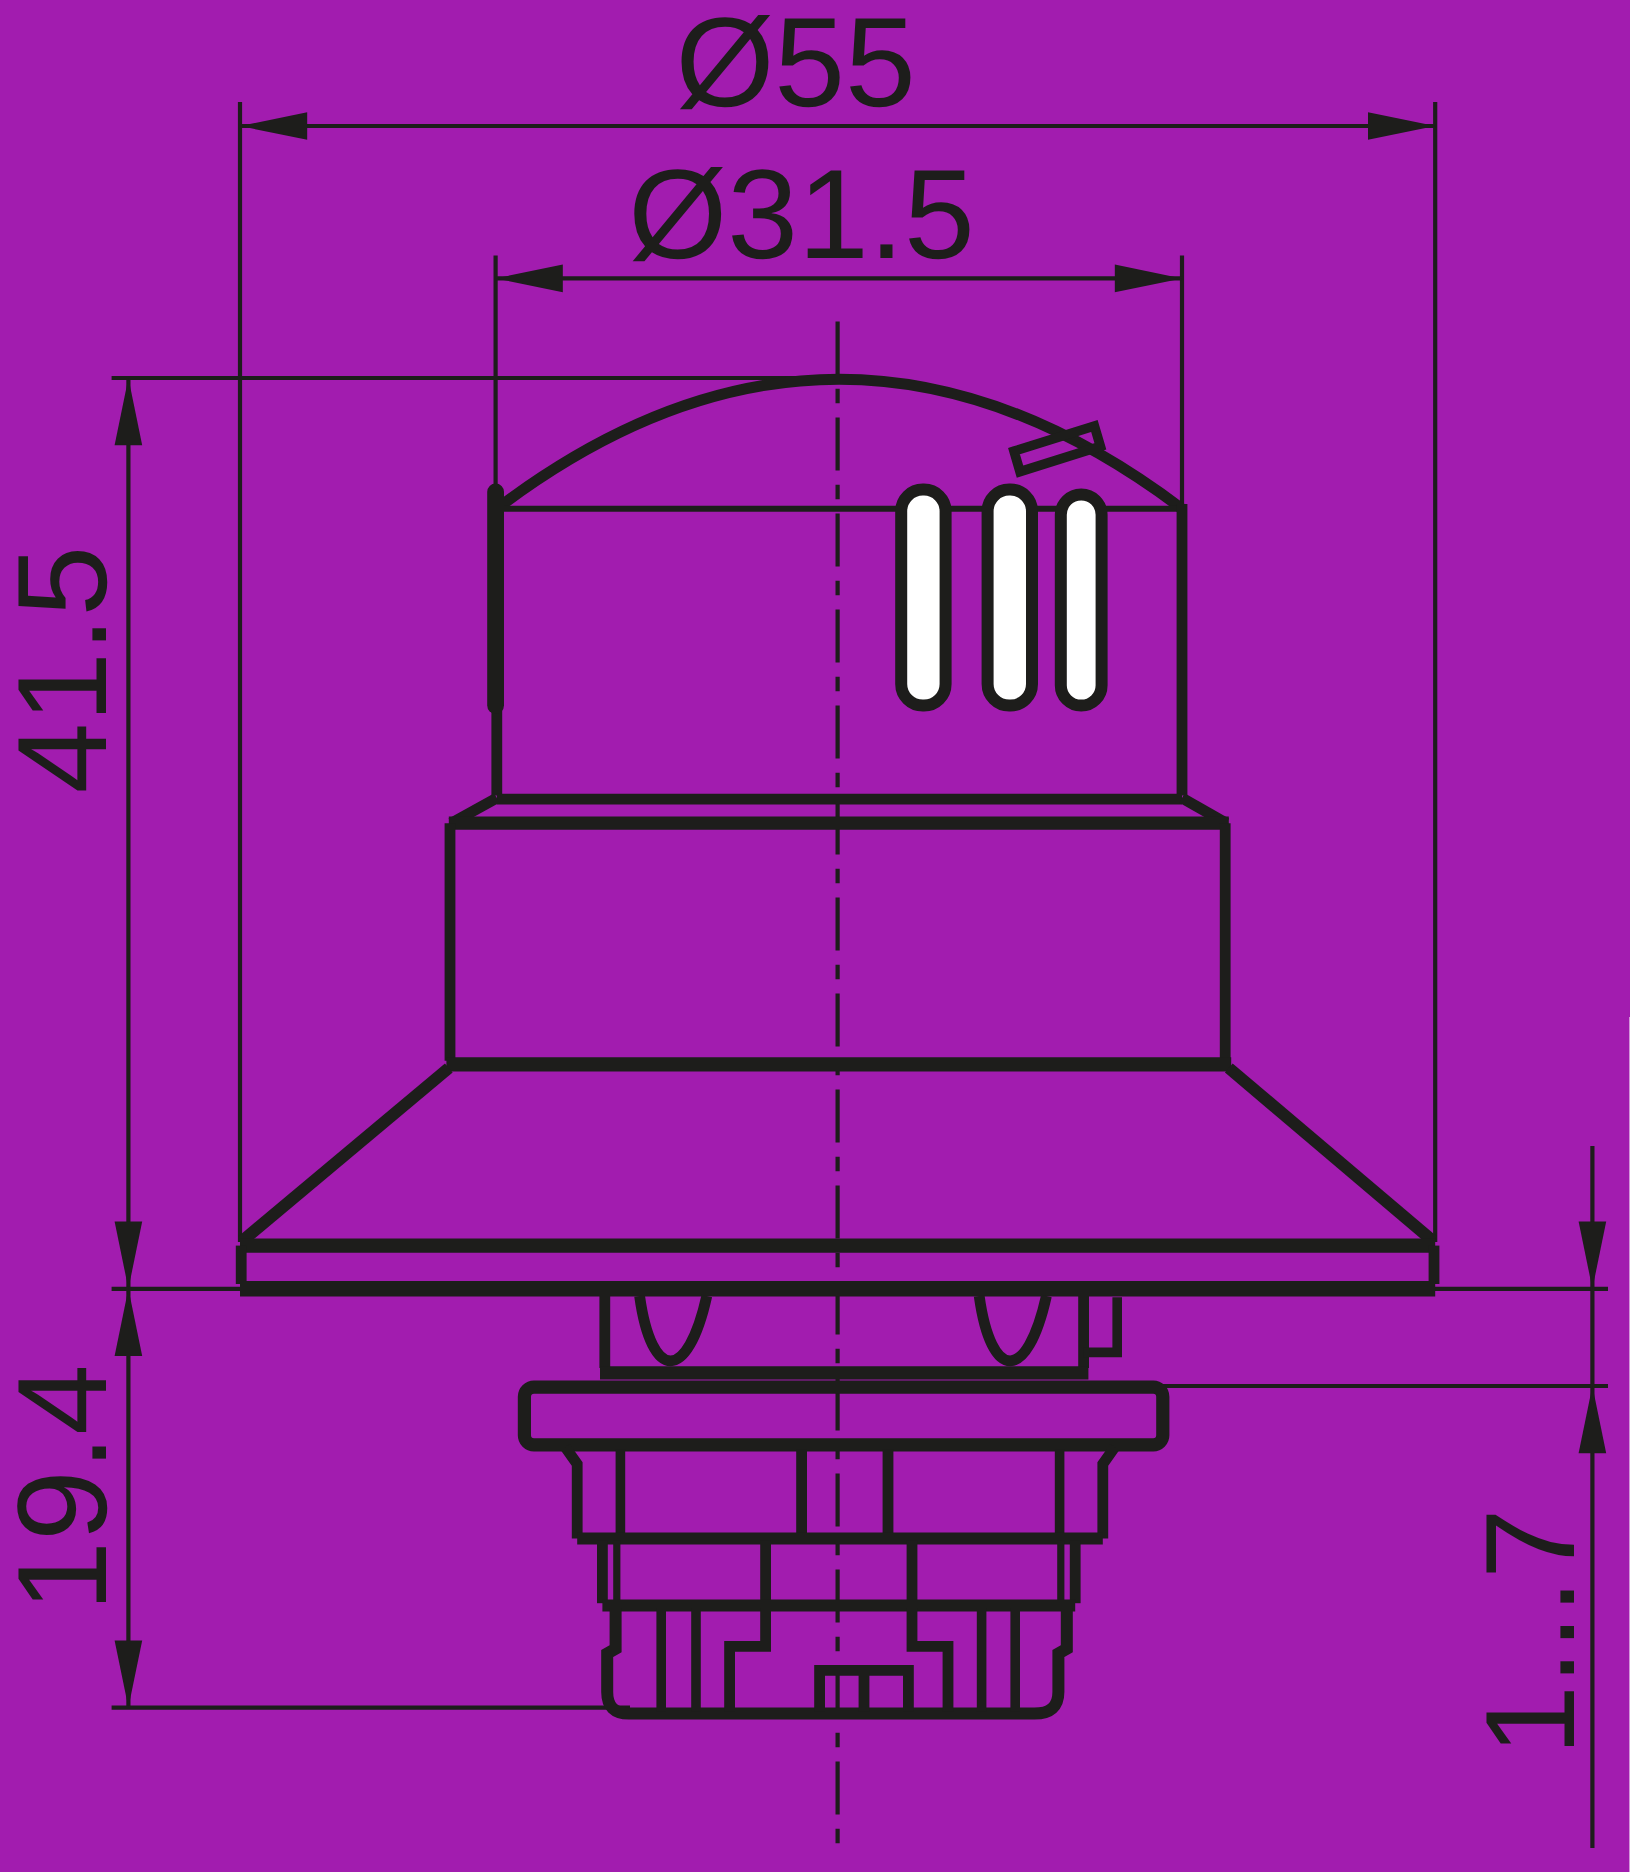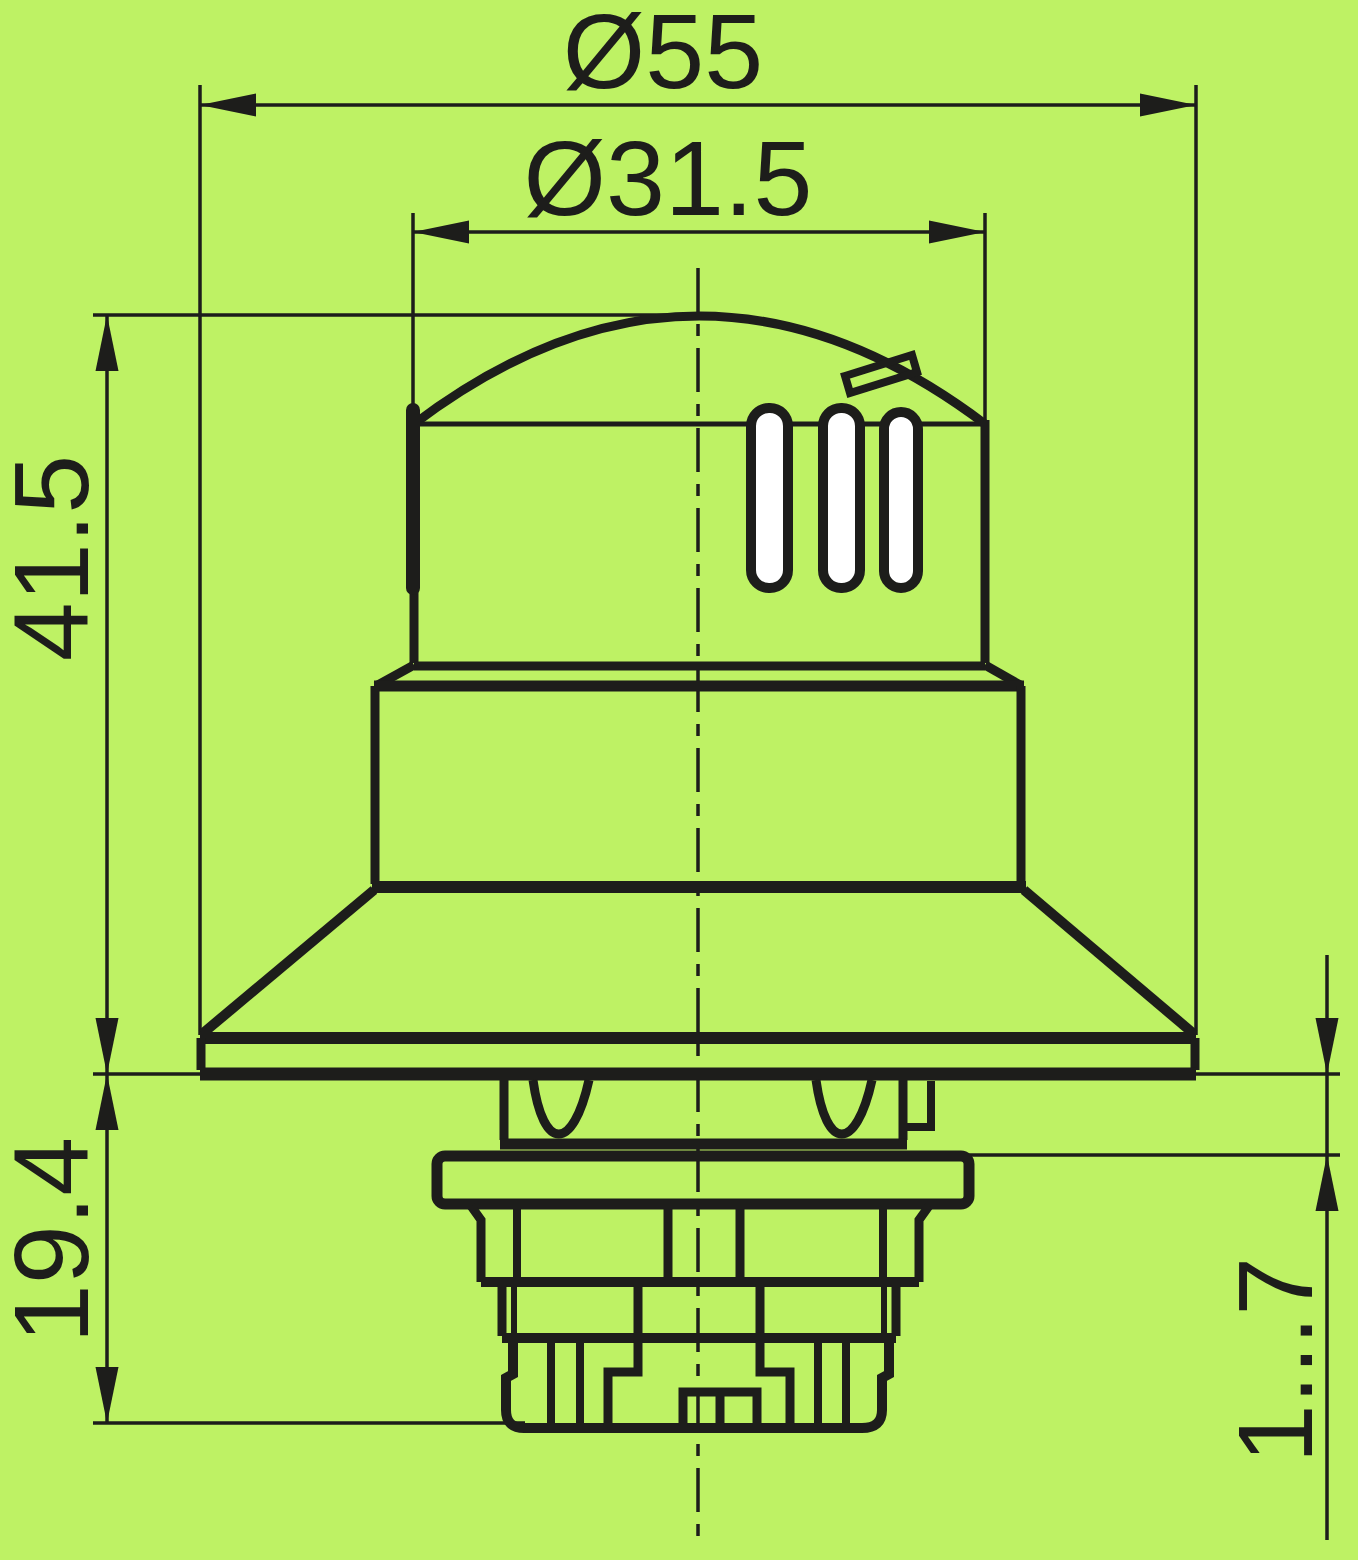--- a/index.html
+++ b/index.html
@@ -1,16 +1,16 @@
 <!DOCTYPE html>
 <html><head>
 <meta charset="utf-8">
 <style>
   html,body{margin:0;padding:0;background:#ffffff;}
-  .stage{width:1358px;height:1560px;background:#bef264;position:relative;
+  .stage{width:1358px;height:1560px;background:#a21caf;position:relative;
          font-family:"Liberation Sans", sans-serif;}
   svg{display:block;}
   .ln   {stroke:#1d1d1b;fill:none;}
   .thin {stroke-width:3.5;}
   .w5   {stroke-width:5;}
   .w6   {stroke-width:6;}
   .w8   {stroke-width:8;}
   .w9   {stroke-width:9;}
   .w10  {stroke-width:10;}
   .w11  {stroke-width:11;}

